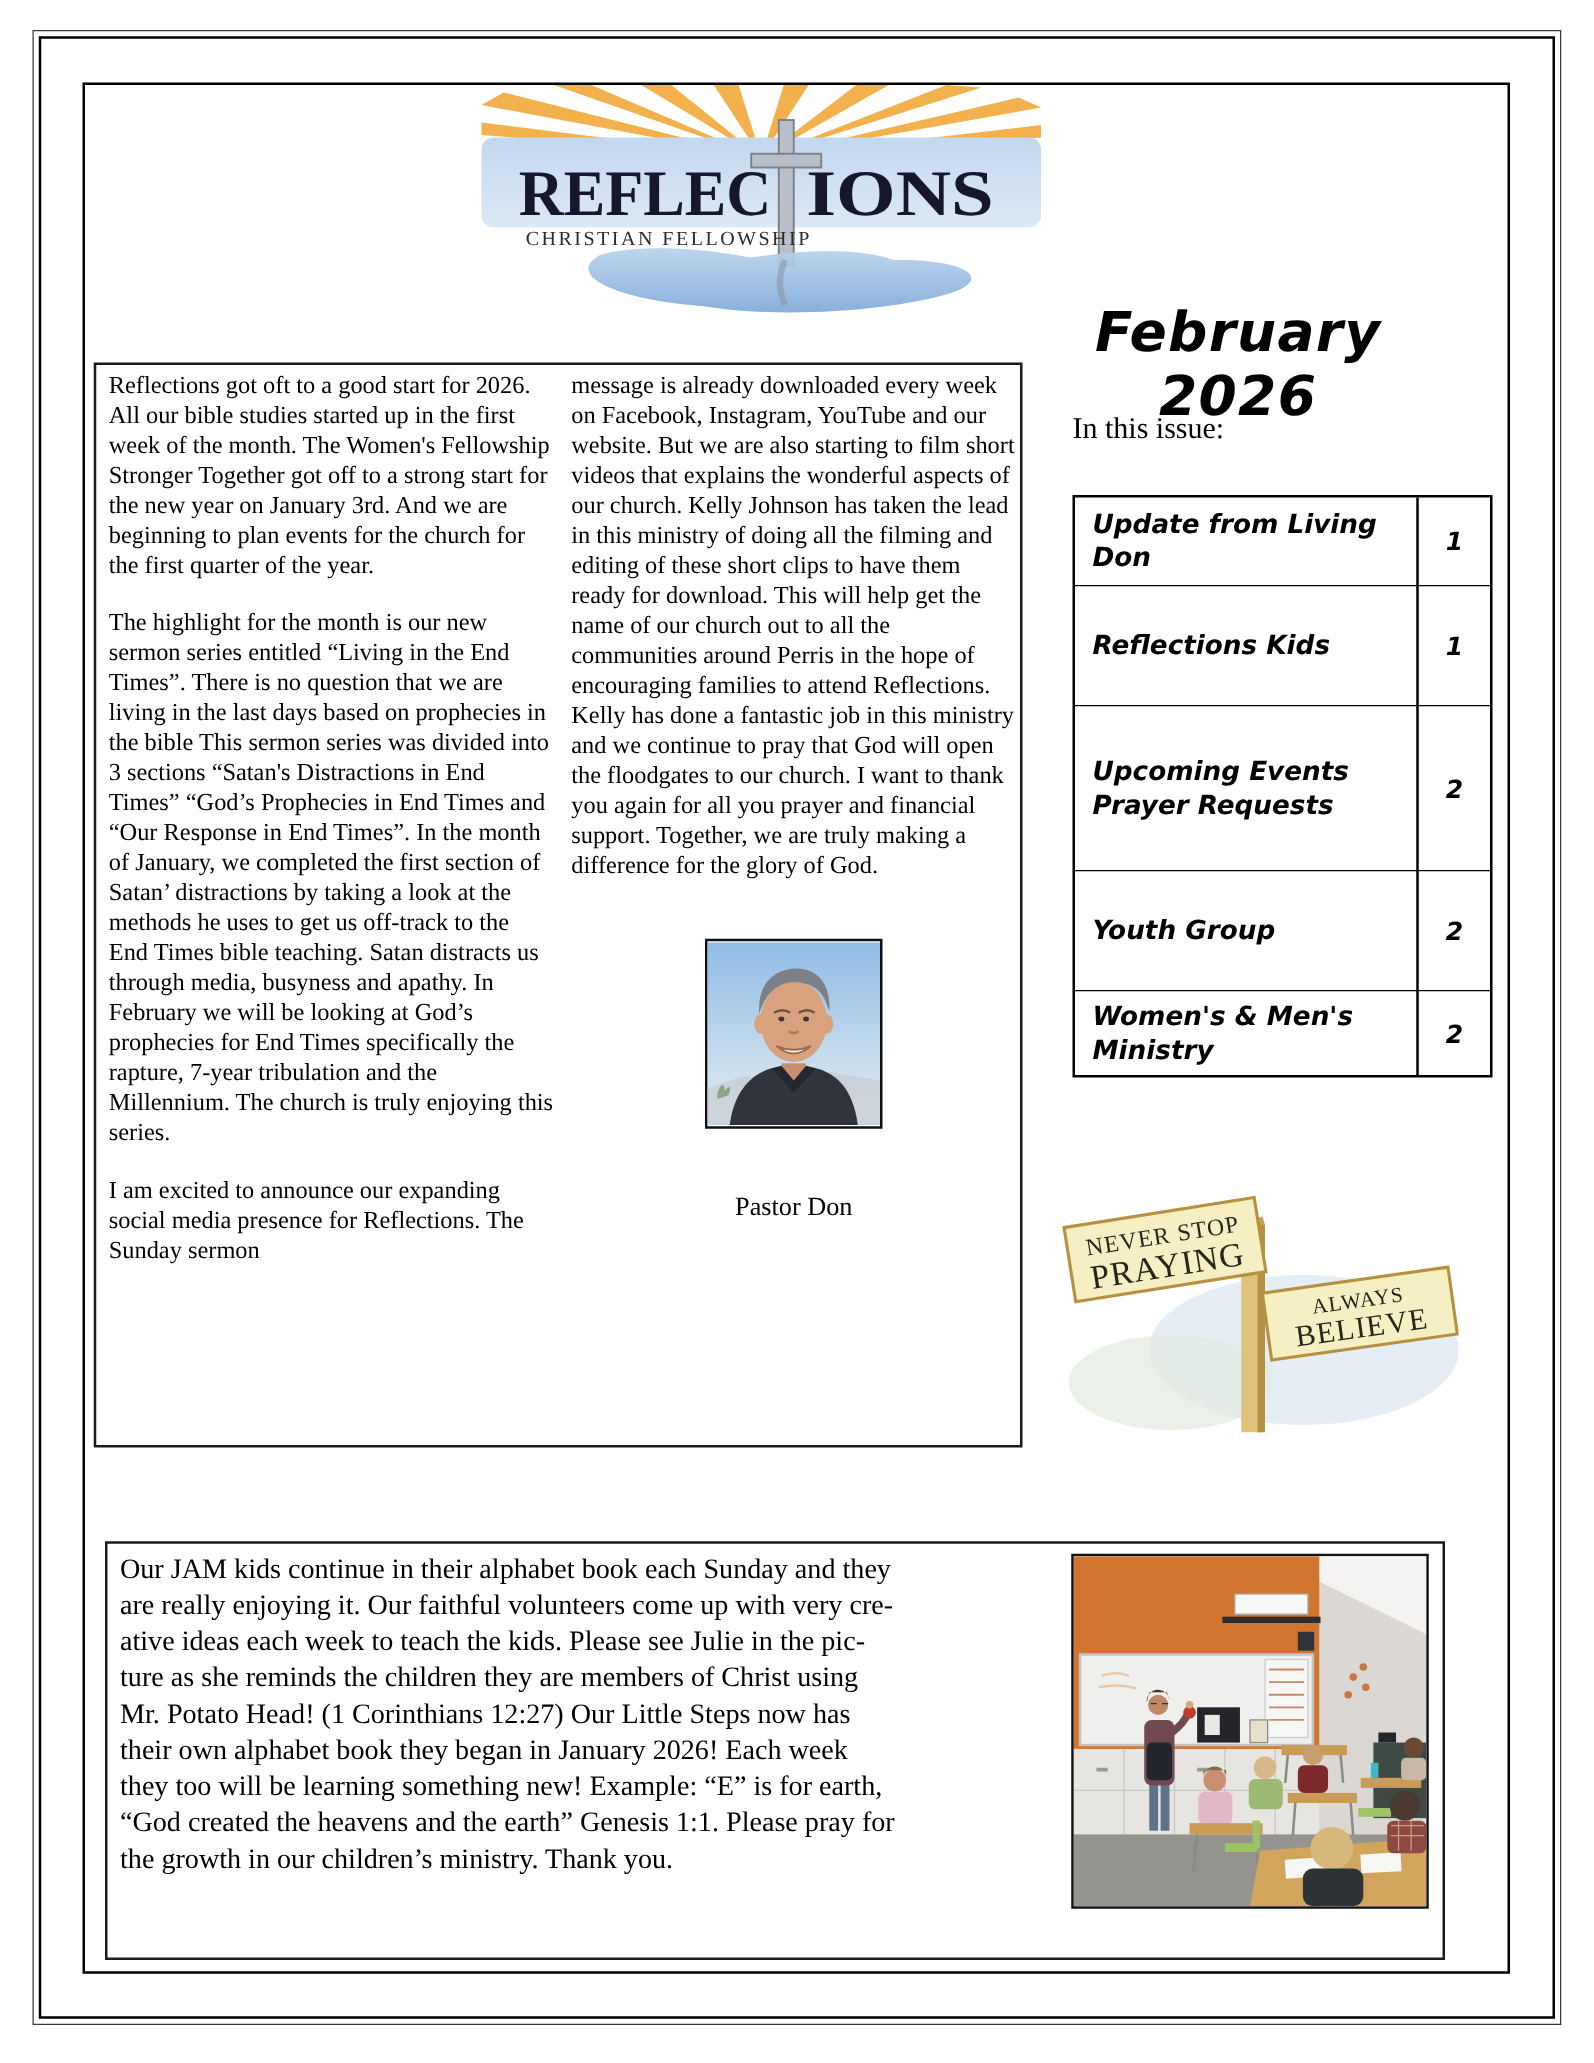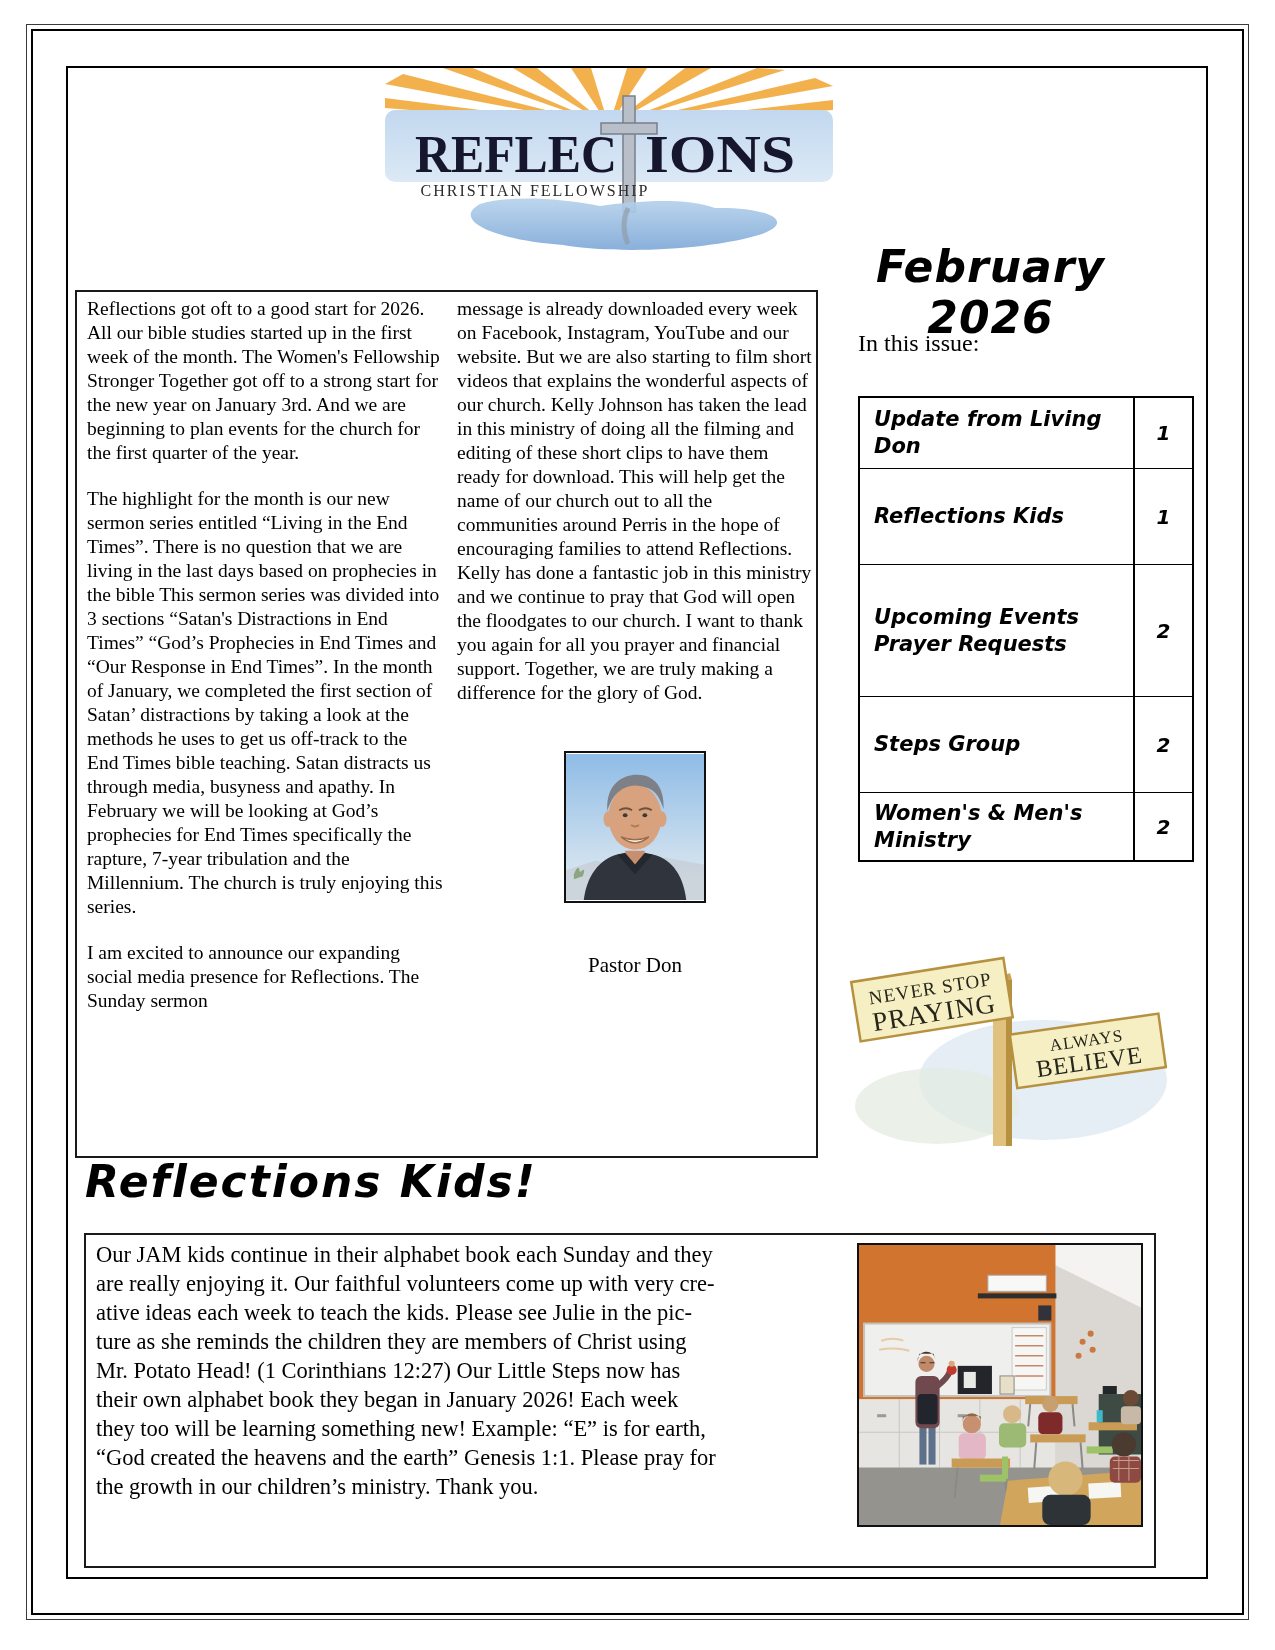--- a/index.html
+++ b/index.html
@@ -135,21 +135,21 @@
   <div class="issue-heading">In this issue:</div>
 
   <div class="toc">
     <div class="toc-label script">Update from Living Don</div>
     <div class="toc-page script">1</div>
     <div class="toc-label script">Reflections Kids</div>
     <div class="toc-page script">1</div>
     <div class="toc-label script">Upcoming Events
 Prayer Requests</div>
     <div class="toc-page script">2</div>
-    <div class="toc-label script">Steps Group</div>
+    <div class="toc-label script">Youth Group</div>
     <div class="toc-page script">2</div>
     <div class="toc-label script">Women's &amp; Men's
 Ministry</div>
     <div class="toc-page script">2</div>
   </div>
 
   <svg class="signpost" viewBox="0 0 322 218">
     <ellipse cx="198" cy="152" rx="124" ry="60" fill="#DFE9F2" opacity="0.8"></ellipse>
     <ellipse cx="92" cy="178" rx="82" ry="38" fill="#E2EBDF" opacity="0.7"></ellipse>
     <rect x="148" y="52" width="17" height="166" fill="#E0C27E"></rect>
@@ -160,21 +160,20 @@
       <text x="87" y="67" text-anchor="middle" font-size="19" letter-spacing="1" fill="#26261A">NEVER STOP</text>
       <text x="87" y="94" text-anchor="middle" font-size="27" letter-spacing="1" fill="#26261A">PRAYING</text>
     </g>
     <g transform="rotate(-8 242 124)">
       <rect x="168" y="96" width="150" height="54" fill="#F6EFC4" stroke="#B6913F" stroke-width="2.5"></rect>
       <text x="243" y="118" text-anchor="middle" font-size="17" letter-spacing="1" fill="#26261A">ALWAYS</text>
       <text x="243" y="142" text-anchor="middle" font-size="24" letter-spacing="1" fill="#26261A">BELIEVE</text>
     </g>
   </svg>
 
-  <div class="kids-heading script">Reflections Kids!</div>
 
   <div class="kids-box">
     <div class="kids-text preline">Our JAM kids continue in their alphabet book each Sunday and they
 are really enjoying it. Our faithful volunteers come up with very cre-
 ative ideas each week to teach the kids.  Please see Julie in the pic-
 ture as she reminds the children they are members of Christ using
 Mr. Potato Head! (1 Corinthians 12:27)  Our Little Steps now has
 their own alphabet book they began in January 2026!  Each week
 they too will be learning something new!  Example: “E” is for earth,
 “God created the heavens and the earth” Genesis 1:1.  Please pray for

